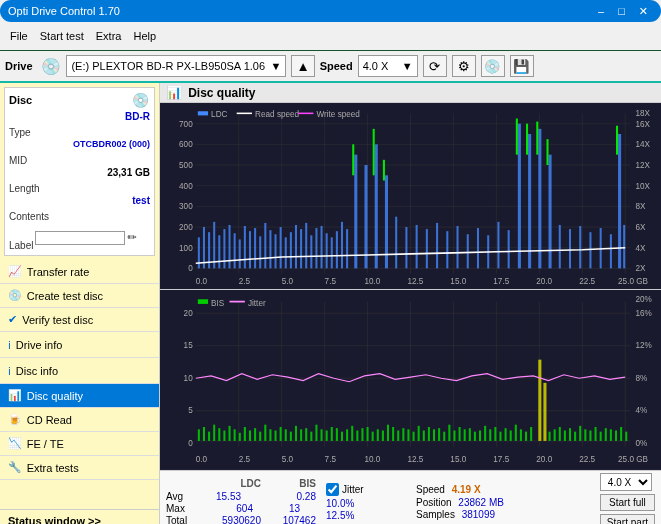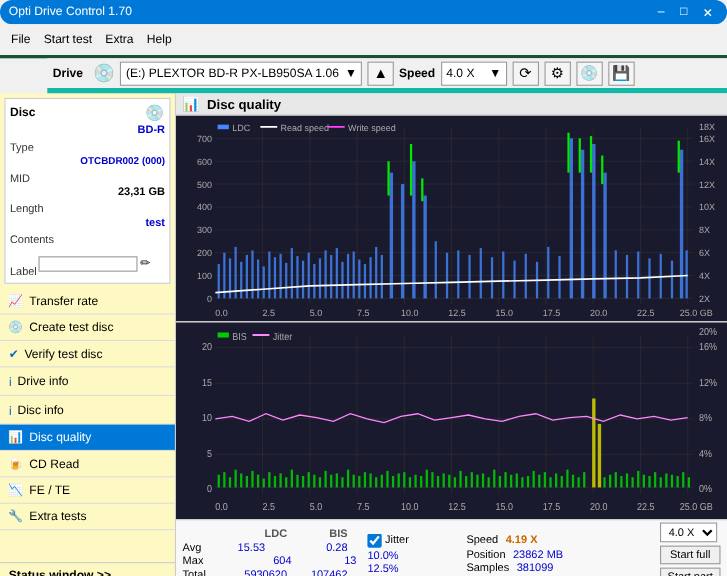--- a/index.html
+++ b/index.html
@@ -5,25 +5,25 @@
     * { box-sizing: border-box; margin: 0; padding: 0; }
     body { font-family: 'Segoe UI', Tahoma, sans-serif; font-size: 11px; background: #f0f0f0; width: 661px; height: 524px; overflow: hidden; }
 
     
     .titlebar { background: #0078d7; color: white; display: flex; align-items: center; justify-content: space-between; padding: 4px 8px; height: 22px; border-radius: 11px; }
     .titlebar-title { font-size: 11px; }
     .titlebar-controls { display: flex; gap: 4px; }
     .titlebar-btn { background: transparent; border: none; color: white; cursor: pointer; font-size: 11px; padding: 0 5px; }
 
     
-    .menubar { background: #f0f0f0; border-bottom: 3px solid #14532d; display: flex; padding: 14px 4px; height: 20px; align-items: center; }
+    .menubar { background: #f0f0f0; border-bottom: 1px solid #14532d; display: flex; padding: 14px 4px; height: 20px; align-items: center; }
     .menubar-item { padding: 1px 6px; cursor: pointer; font-size: 11px; }
 
     
-    .toolbar { background: #f0f0f0; border-bottom: 5px solid #14b8a6; display: flex; align-items: center; padding: 3px 5px; gap: 5px; height: 32px; margin-left: 43px; }
+    .toolbar { background: #f0f0f0; border-bottom: 2px solid #14b8a6; display: flex; align-items: center; padding: 3px 5px; gap: 5px; height: 32px; }
     .toolbar-label { font-size: 11px; font-weight: bold; margin-right: 4px; }
     .drive-dropdown { border: 1px solid #999; background: white; padding: 1px 4px; font-size: 11px; height: 22px; min-width: 220px; display: flex; align-items: center; justify-content: space-between; cursor: pointer; }
     .drive-dropdown span { font-size: 11px; }
     .eject-btn { border: 1px solid #999; background: #f5f5f5; padding: 1px 4px; cursor: pointer; height: 22px; display: flex; align-items: center; }
     .speed-label { font-size: 11px; font-weight: bold; }
     .speed-select { border: 1px solid #999; background: white; padding: 1px 4px; font-size: 11px; height: 22px; min-width: 60px; display: flex; align-items: center; justify-content: space-between; cursor: pointer; }
     .toolbar-icon-btn { border: 1px solid #999; background: #f5f5f5; padding: 1px 4px; cursor: pointer; height: 22px; width: 24px; display: flex; align-items: center; justify-content: center; }
 
     
     .main { display: flex; height: calc(524px - 22px - 20px - 32px); }
@@ -483,21 +483,21 @@
         <div style="display:flex; gap:20px; margin-bottom:2px;">
           <span style="width:30px;"></span>
           <span style="color:#555; font-weight:bold; width:45px; text-align:right;">LDC</span>
           <span style="color:#555; font-weight:bold; width:35px; text-align:right;">BIS</span>
         </div>
         <div style="display:flex; gap:20px; margin-bottom:1px;">
           <span style="width:30px;">Avg</span>
           <span style="color:#0000cc; width:45px; ">15.53</span>
           <span style="color:#0000cc; width:35px; text-align:right;">0.28</span>
         </div>
-        <div style="display:flex; gap:24px; margin-bottom:1px;">
+        <div style="display:flex; gap:12px; margin-bottom:1px;">
           <span style="width:30px;">Max</span>
           <span style="color:#0000cc; width:45px; text-align:right;">604</span>
           <span style="color:#0000cc; width:35px; text-align:right;">13</span>
         </div>
         <div style="display:flex; gap:20px;">
           <span style="width:30px;">Total</span>
           <span style="color:#0000cc; width:45px; text-align:right;">5930620</span>
           <span style="color:#0000cc; width:35px; text-align:right;">107462</span>
         </div>
       </div>

